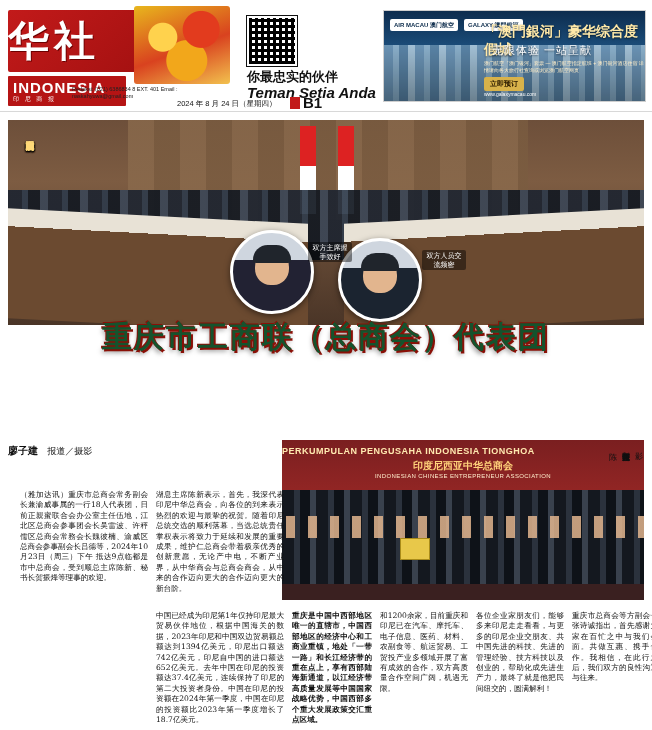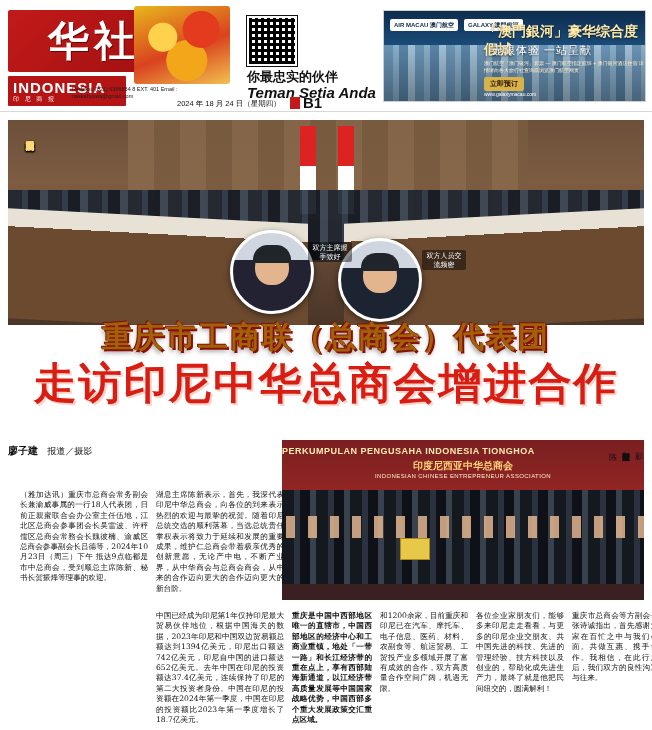--- a/index.html
+++ b/index.html
@@ -26,21 +26,21 @@
     position: absolute;
     left: 8px; top: 6px;
     width: 222px; height: 100px;
   }
   .logo-red {
     position: absolute;
     left: 0; top: 4px;
     width: 132px; height: 62px;
     background: linear-gradient(135deg, #c21a1a 0%, #a51111 100%);
     border-radius: 2px;
-    display: flex; align-items: center; justify-content: flex-end;
+    display: flex; align-items: center; justify-content: flex-start;
   }
   .logo-red span {
     color: #fff;
     font-family: "DejaVu Serif", serif;
     font-weight: bold;
     font-size: 41px;
     letter-spacing: 5px;
     text-shadow: 1px 1px 0 #6d0000;
   }
   .logo-art {
@@ -239,21 +239,21 @@
   .medal-label.l2 { left: 414px; top: 130px; }
 
   
   .headline-box {
     position: absolute;
     left: 8px; top: 318px;
     width: 636px;
     text-align: center;
   }
   .headline-1 {
-    color: #a16207;
+    color: #14532d;
     font-family: "DejaVu Serif", serif;
     font-weight: bold;
     font-size: 30px;
     letter-spacing: 2px;
     text-shadow: 2px 2px 0 #8a1007, -1px -1px 0 #8a1007, 0 3px 5px rgba(0,0,0,.5);
     line-height: 38px;
   }
   .headline-2 {
     color: #d81d12;
     font-family: "DejaVu Serif", serif;
@@ -377,21 +377,21 @@
       </div>
     </div>
 
     <div class="contact">Redaksi: (021) 6386834 8  EXT. 401
 Email : naskahyuwa@gmail.com</div>
 
     <div class="qr"></div>
     <div class="slogan-cn">你最忠实的伙伴</div>
     <div class="slogan-id">Teman Setia Anda</div>
 
-    <div class="dateline">2024 年 18 月 24 日（星期四）</div>
+    <div class="dateline">2024 年 8 月 24 日（星期四）</div>
 
     <div class="pagenum">
       <div class="sq"></div>
       <div class="txt">B1</div>
     </div>
 
     <div class="ad">
       <div class="skyline"></div>
       <div class="logos">
         <div class="logo-box">AIR MACAU
@@ -425,21 +425,20 @@
     <div class="medal m2">
       <div class="face"></div>
       <div class="hair"></div>
     </div>
     <div class="medal-label l1">双方主席握手致好</div>
     <div class="medal-label l2">双方人员交流频密</div>
   </div>
 
   <div class="headline-box">
     <div class="headline-1">重庆市工商联（总商会）代表团</div>
-    <div class="headline-2">走访印尼中华总商会增进合作</div>
   </div>
 
   <div class="byline">
     <span class="name">廖子建</span>
     <span class="role">报道／摄影</span>
   </div>
 
   <div class="photo2">
     <div class="backdrop"></div>
     <div class="banner-title">PERKUMPULAN PENGUSAHA INDONESIA TIONGHOA</div>

